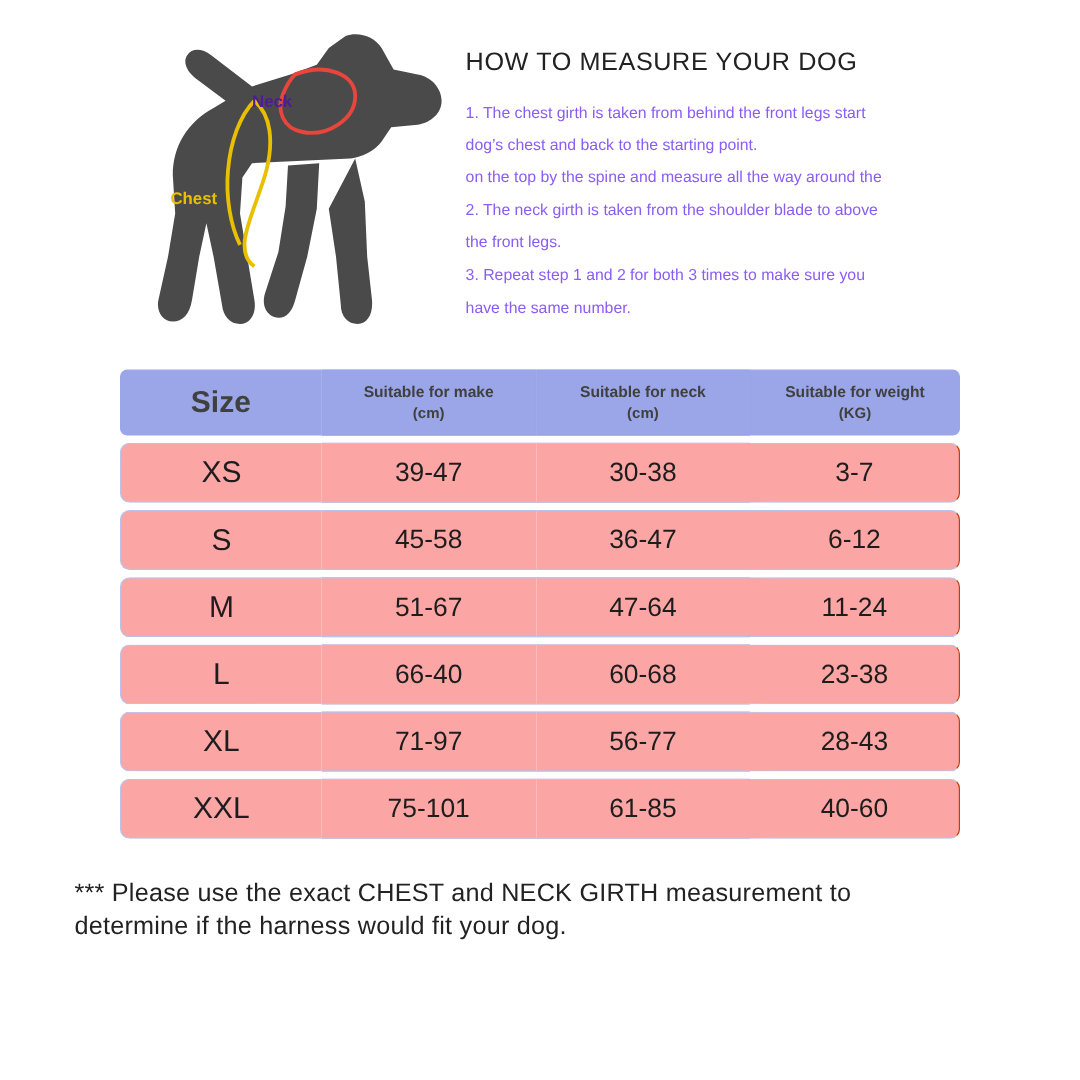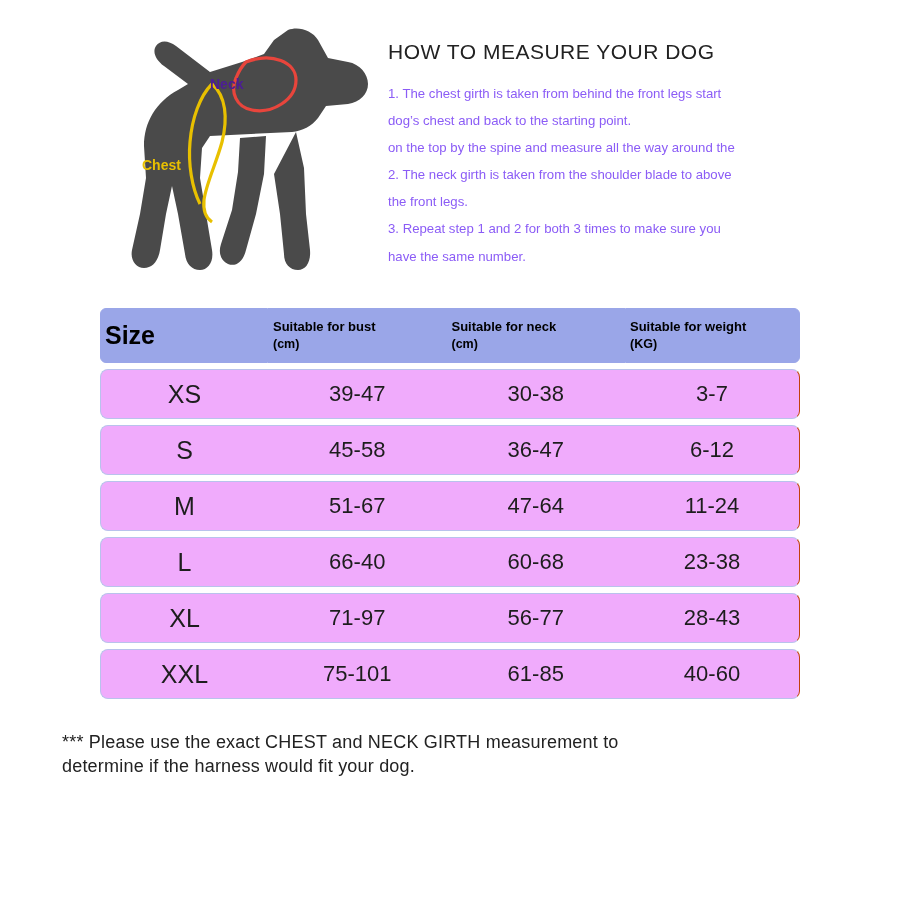--- a/index.html
+++ b/index.html
@@ -35,40 +35,40 @@
     font-size: 13.2px;
     line-height: 1.75;
     color: #8b5cf6;
   }
 
   
   .table-area { padding: 14px 100px 0 100px; }
   table { border-collapse: separate; border-spacing: 0 6px; width: 100%; }
   thead th {
     background: #9aa6e8;
-    color: #000000;
+    color: #404040;
     border: 1px solid #9aa6e8;
     font-size: 13px;
     line-height: 1.3;
     padding: 10px 4px;
     font-weight: bold;
-    text-align: left;
+    text-align: center;
   }
   thead th:first-child {
     font-size: 25px;
     font-weight: bold;
     border-radius: 6px 0 0 6px;
   }
   thead th:last-child { border-radius: 0 6px 6px 0; }
   thead th .sub { display:block; font-weight:bold; font-size:12.5px; }
 
   tbody tr td {
     border-top: 1px solid #b9c2ec;
     border-bottom: 1px solid #b9c2ec;
-    background: #f0abfc;
+    background: #fca5a5;
     text-align: center;
     height: 50px;
     font-size: 22px;
     color: #1d1d1d;
   }
   tbody tr td:first-child {
     border-left: 1px solid #b9c2ec;
     border-radius: 8px 0 0 8px;
     font-size: 25px;
   }
@@ -77,21 +77,21 @@
     border-radius: 0 8px 8px 0;
   }
   col.c1 { width: 24%; }
   col.c2 { width: 25.5%; }
   col.c3 { width: 25.5%; }
   col.c4 { width: 25%; }
 
   
   .footnote {
     padding: 26px 58px 0 62px;
-    font-size: 18px;
+    font-size: 21px;
     line-height: 1.3;
     color: #222;
     letter-spacing: .2px;
   }
 </style>
 </head>
 <body>
 
 <div class="page">
 
@@ -199,21 +199,21 @@
           <col class="c2">
           <col class="c3">
           <col class="c4">
         </colgroup>
       <thead>
         <tr>
           <th>
             <span>Size</span>
           </th>
           <th>
-            <span>Suitable for bust</span>
+            <span>Suitable for make</span>
             <span class="sub">(cm)</span>
           </th>
           <th>
             <span>Suitable for neck</span>
             <span class="sub">(cm)</span>
           </th>
           <th>
             <span>Suitable for weight</span>
             <span class="sub">(KG)</span>
           </th>

